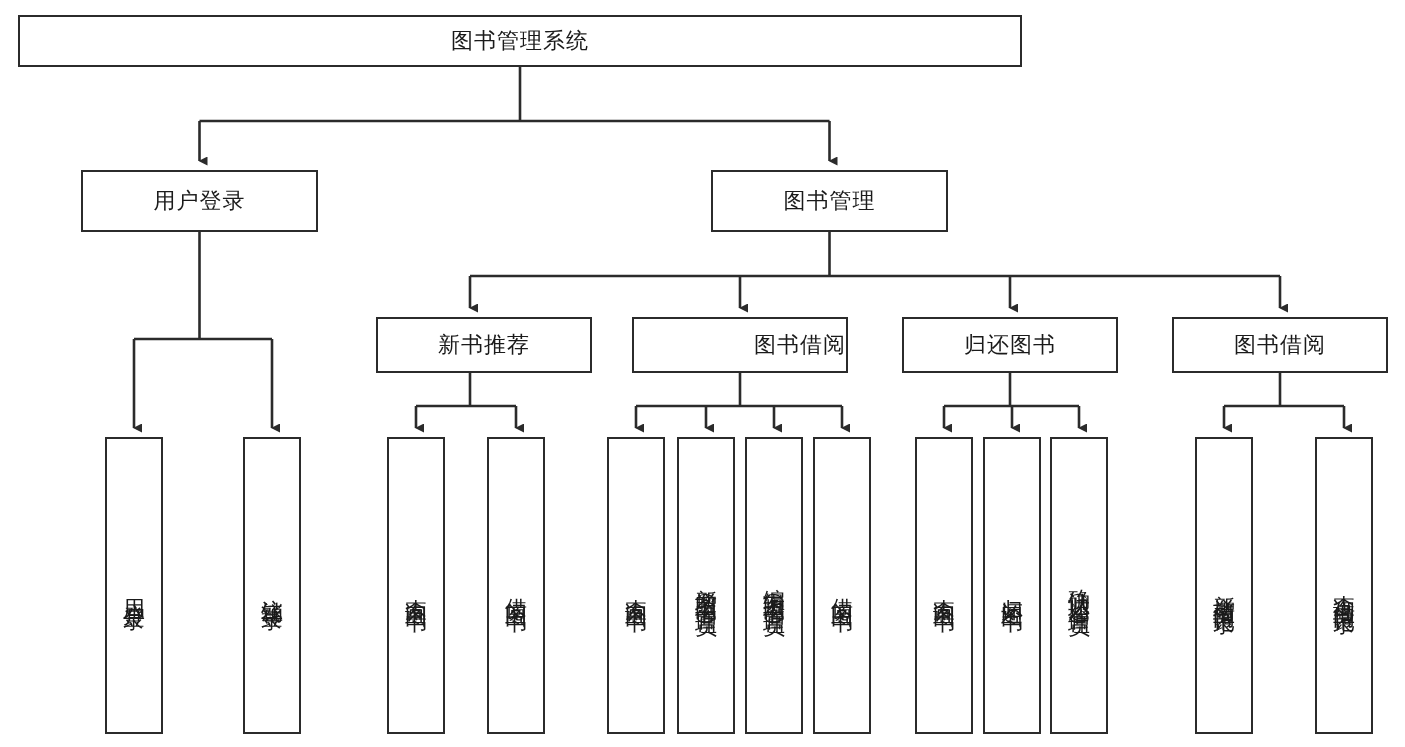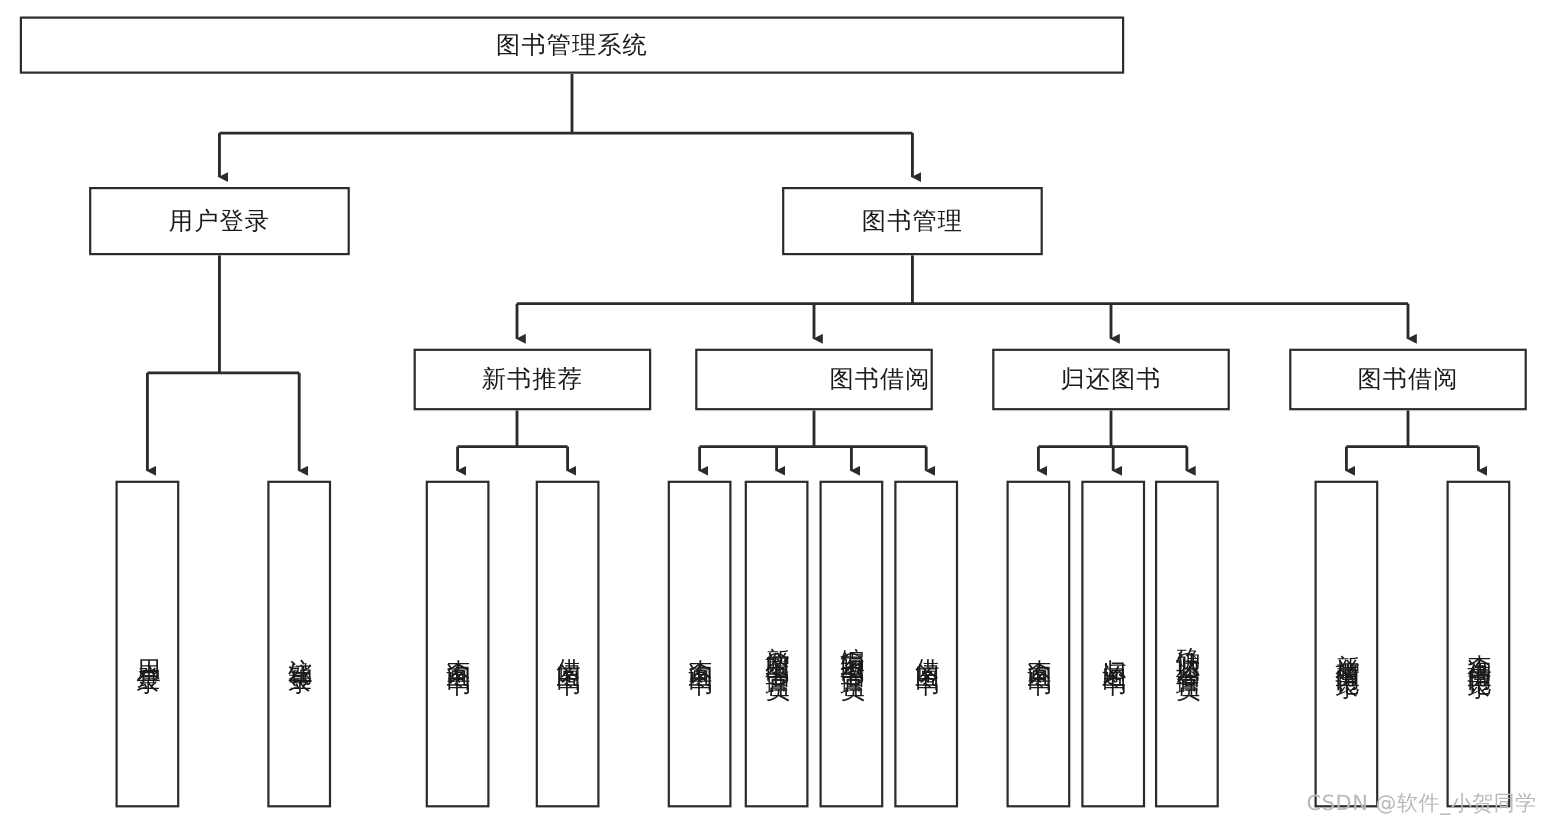--- a/index.html
+++ b/index.html
@@ -163,14 +163,13 @@
       <div class="node vert" style="left: 1050px; top: 437px; width: 58px; height: 297px;">
         <span class="vlabel">确认归还（管理员）</span>
       </div>
       <div class="node vert" style="left: 1195px; top: 437px; width: 58px; height: 297px;">
         <span class="vlabel">新增借阅记录</span>
       </div>
       <div class="node vert" style="left: 1315px; top: 437px; width: 58px; height: 297px;">
         <span class="vlabel">查询借阅记录</span>
       </div>
     </div>
-  <div class="watermark">CSDN @软件_小贺同学</div>
 </div>
 
 </body></html>

